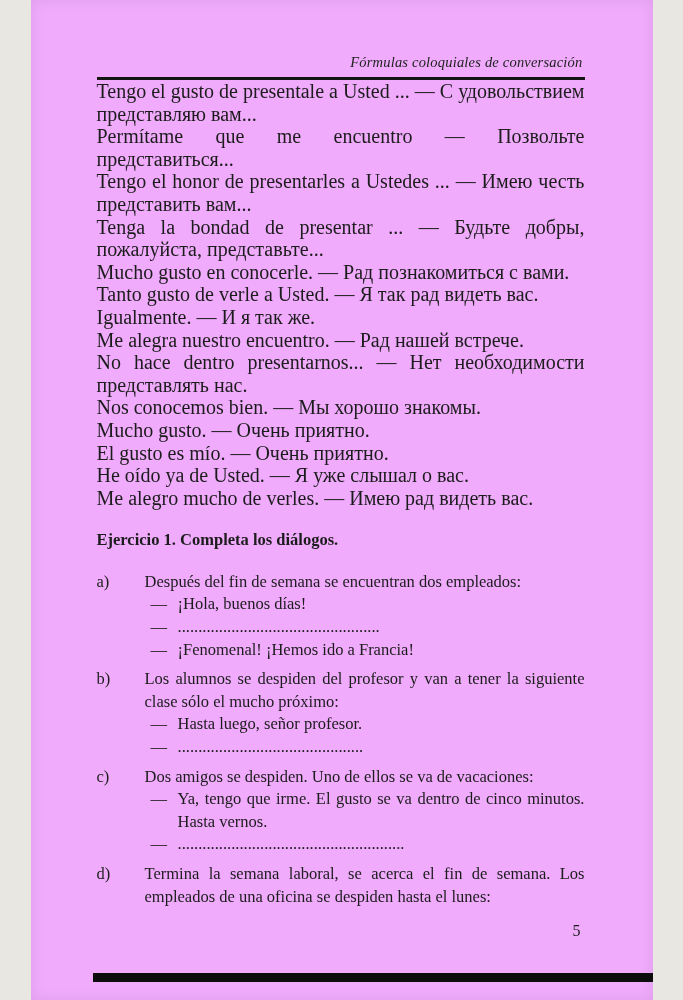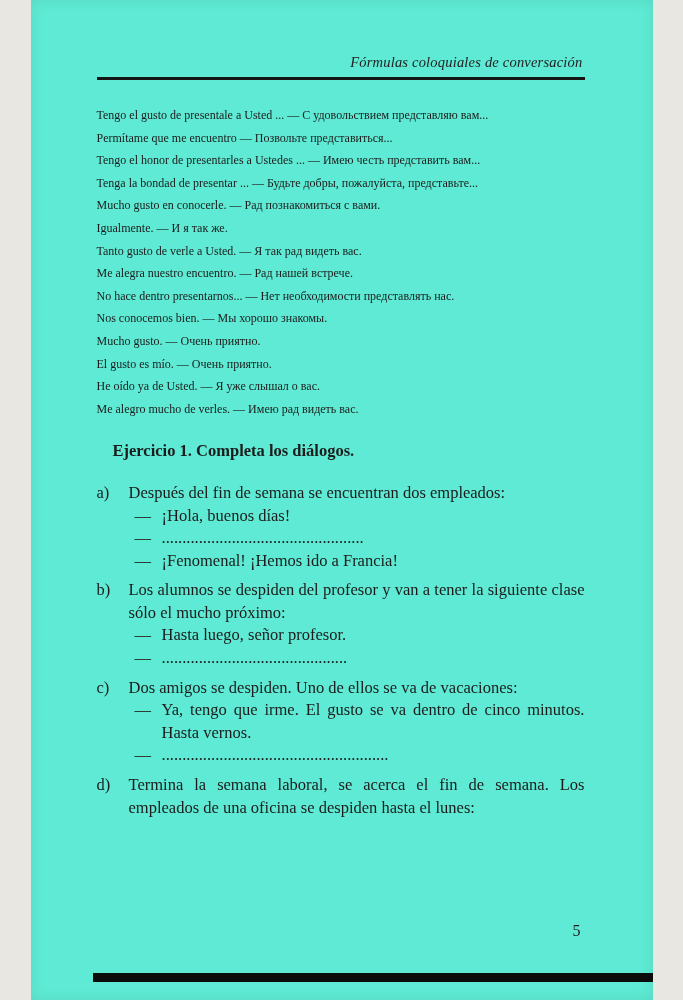--- a/index.html
+++ b/index.html
@@ -1,21 +1,21 @@
 <!DOCTYPE html>
 <html><head>
 <meta charset="utf-8">
 <style>
   html, body { margin: 0; padding: 0; background: #e9e7e2; }
   .page {
     position: relative;
     width: 622px;
     height: 1000px;
     margin: 0 auto;
-    background: #5eead4;
+    background: #f0abfc;
     box-shadow: inset 0 0 14px rgba(0,0,0,0.08);
     font-family: "Liberation Serif", "DejaVu Serif", serif;
     color: #1c1c1c;
     overflow: hidden;
   }
   .content {
     padding: 54px 68px 0 66px;
   }
   .running-header {
     text-align: right;
@@ -24,47 +24,47 @@
     letter-spacing: 0.2px;
     color: #222;
     padding-right: 2px;
   }
   .header-rule {
     margin-top: 6px;
     height: 3px;
     background: #151515;
   }
   .phrases {
-    margin-top: 24px;
-    font-size: 12px;
+    font-size: 20px;
     line-height: 22.6px;
     text-align: justify;
   }
   .phrases p { margin: 0; }
   .exercise-title {
-    margin: 20px 0 19px 16px;
+    margin: 20px 0 19px 0;
     font-size: 16.5px;
     line-height: 22.6px;
     font-weight: bold;
   }
   .exercise {
     font-size: 16.5px;
     line-height: 22.6px;
   }
   .item {
     display: flex;
     margin-bottom: 7px;
   }
   .item:last-child { margin-bottom: 0; }
   .item .label {
     flex: 0 0 32px;
   }
   .item .body {
     flex: 1;
     text-align: justify;
+    margin-left: 16px;
   }
   .item .prompt { margin: 0; }
   .dialog {
     display: flex;
     margin-left: 6px;
   }
   .dialog .dash { flex: 0 0 27px; }
   .dialog .text { flex: 1; }
   .page-number {
     position: absolute;
@@ -89,22 +89,22 @@
 
     <div class="running-header">Fórmulas coloquiales de conversación</div>
     <div class="header-rule"></div>
 
     <section class="phrases">
       <p>Tengo el gusto de presentale a Usted ... — С удовольствием представляю вам...</p>
       <p>Permítame que me encuentro — Позвольте представиться...</p>
       <p>Tengo el honor de presentarles a Ustedes ... — Имею честь представить вам...</p>
       <p>Tenga la bondad de presentar ... — Будьте добры, пожалуйста, представьте...</p>
       <p>Mucho gusto en conocerle. — Рад познакомиться с вами.</p>
+      <p>Tanto gusto de verle a Usted. — Я так рад видеть вас.</p>
       <p>Igualmente. — И я так же.</p>
-      <p>Tanto gusto de verle a Usted. — Я так рад видеть вас.</p>
       <p>Me alegra nuestro encuentro. — Рад нашей встрече.</p>
       <p>No hace dentro presentarnos... — Нет необходимости представлять нас.</p>
       <p>Nos conocemos bien. — Мы хорошо знакомы.</p>
       <p>Mucho gusto. — Очень приятно.</p>
       <p>El gusto es mío. — Очень приятно.</p>
       <p>He oído ya de Usted. — Я уже слышал о вас.</p>
       <p>Me alegro mucho de verles. — Имею рад видеть вас.</p>
     </section>
 
     <h2 class="exercise-title">Ejercicio 1. Completa los diálogos.</h2>

